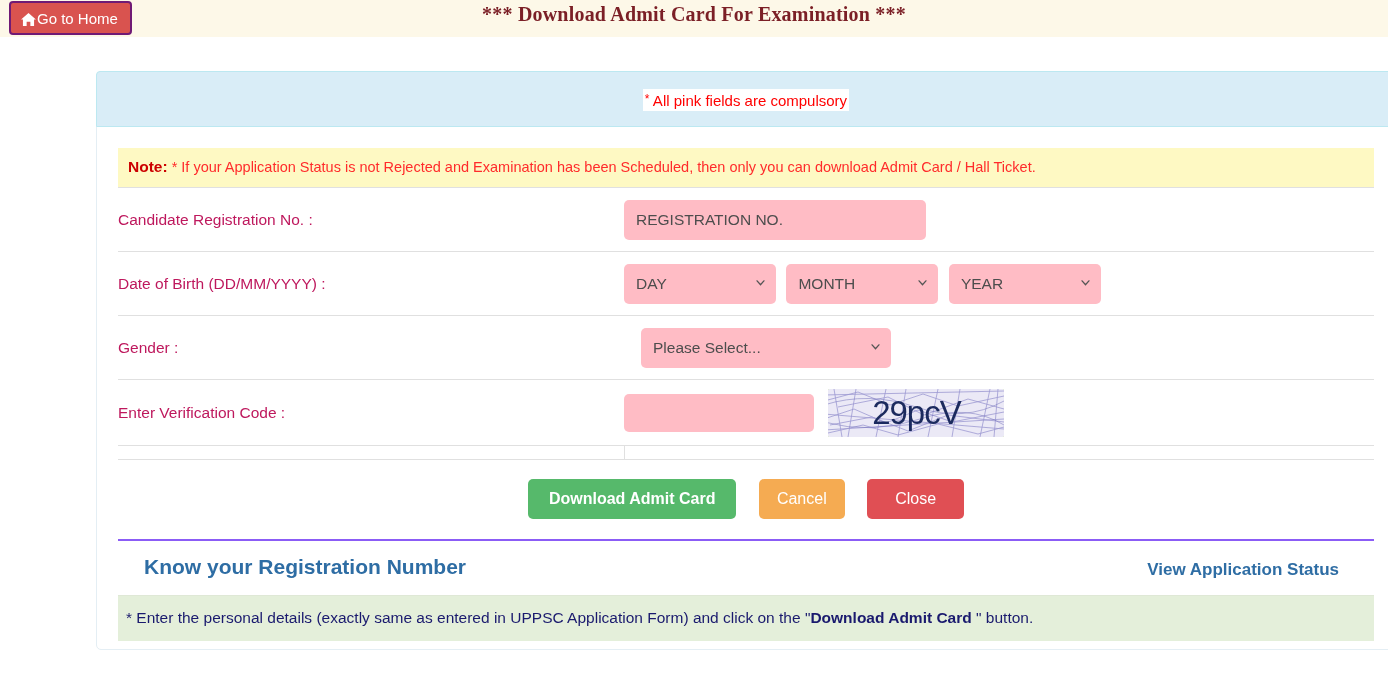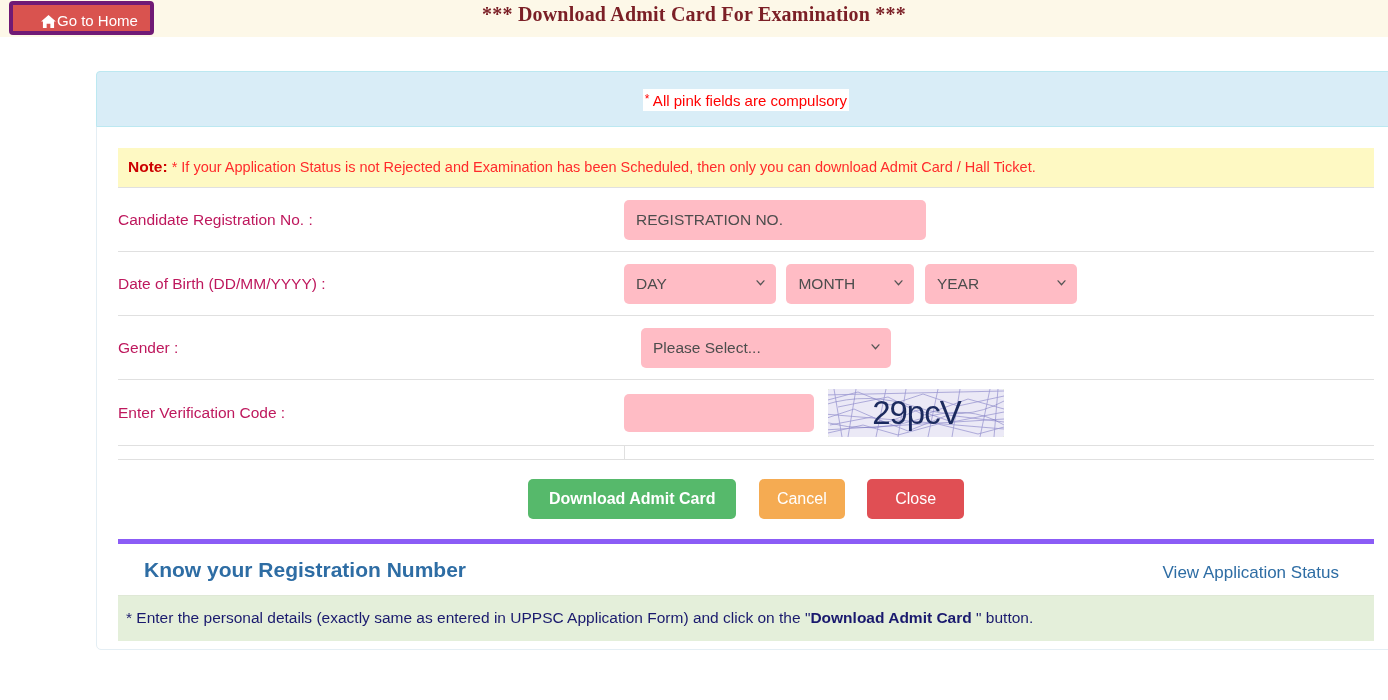--- a/index.html
+++ b/index.html
@@ -17,25 +17,25 @@
     height: 37px;
     background: #fdf8e8;
     width: 1388px;
   }
   .home-btn {
     position: absolute;
     left: 9px; top: 1px;
     height: 34px;
     background: #d9534f;
     color: #ffffff;
-    border: 4px solid #701a75;
+    border: 2px solid #701a75;
     border-radius: 4px;
     font-size: 15px;
     line-height: 32px;
-    padding: 0 12px 0 28px;
+    padding: 0 12px 0 10px;
     white-space: nowrap;
     cursor: pointer;
     font-family: "Liberation Sans", sans-serif;
   }
   .home-ico {
     display: inline-block;
     width: 15px; height: 13px;
     position: relative;
     top: 1px;
     margin-right: 1px;
@@ -149,21 +149,21 @@
     cursor: pointer;
   }
   .sel .chev {
     position: absolute;
     right: 11px; top: 16px;
     width: 9px; height: 6px;
     pointer-events: none;
   }
   .sel .chev svg { display:block; }
   .w-day   { width: 152px; }
-  .w-month { width: 128px; }
+  .w-month { width: 152px; }
   .w-year  { width: 152px; }
   .w-gender{ width: 250px; }
   .code-input { width: 190px; height: 38px; vertical-align: middle; }
 
   .captcha {
     display: inline-block;
     vertical-align: middle;
     width: 176px; height: 48px;
     margin-left: 10px;
     position: relative;
@@ -199,38 +199,38 @@
     margin: 0 9px;
     cursor: pointer;
     vertical-align: middle;
   }
   .btn-download { background: #56b96b; font-weight: bold; padding: 0 21px; }
   .btn-cancel   { background: #f5ab52; }
   .btn-close    { background: #e04f54; padding: 0 28px; }
 
   
   .linkrow {
-    border-top: 5px solid #8b5cf6;
+    border-top: 2px solid #8b5cf6;
     padding: 14px 11px 15px 26px;
     position: relative;
     height: 56px;
   }
   .link-left {
     font-size: 21px;
     font-weight: bold;
     color: #2e6da4;
     text-decoration: none;
     font-family: "Liberation Sans", sans-serif;
   }
   .link-right {
     position: absolute;
     right: 35px;
     top: 19px;
     font-size: 17px;
-    font-weight: normal;
+    font-weight: bold;
     color: #2e6da4;
     text-decoration: none;
     font-family: "Liberation Sans", sans-serif;
   }
 
   
   .footnote {
     background: #e4efda;
     color: #1a1a6e;
     font-size: 15.5px;

